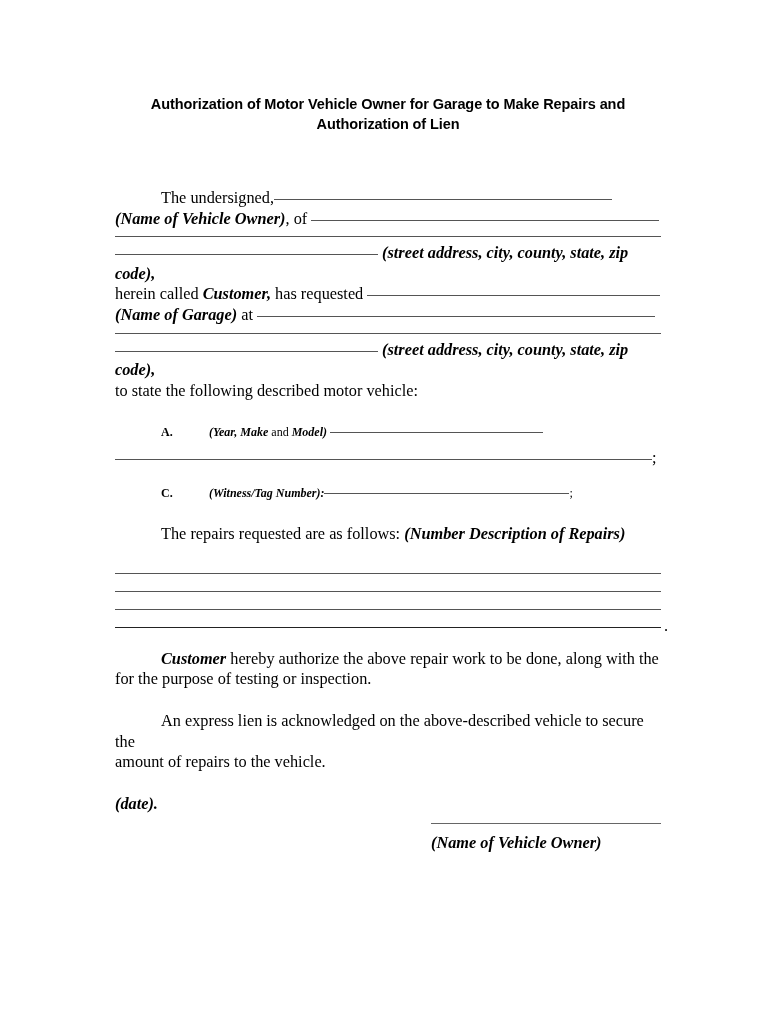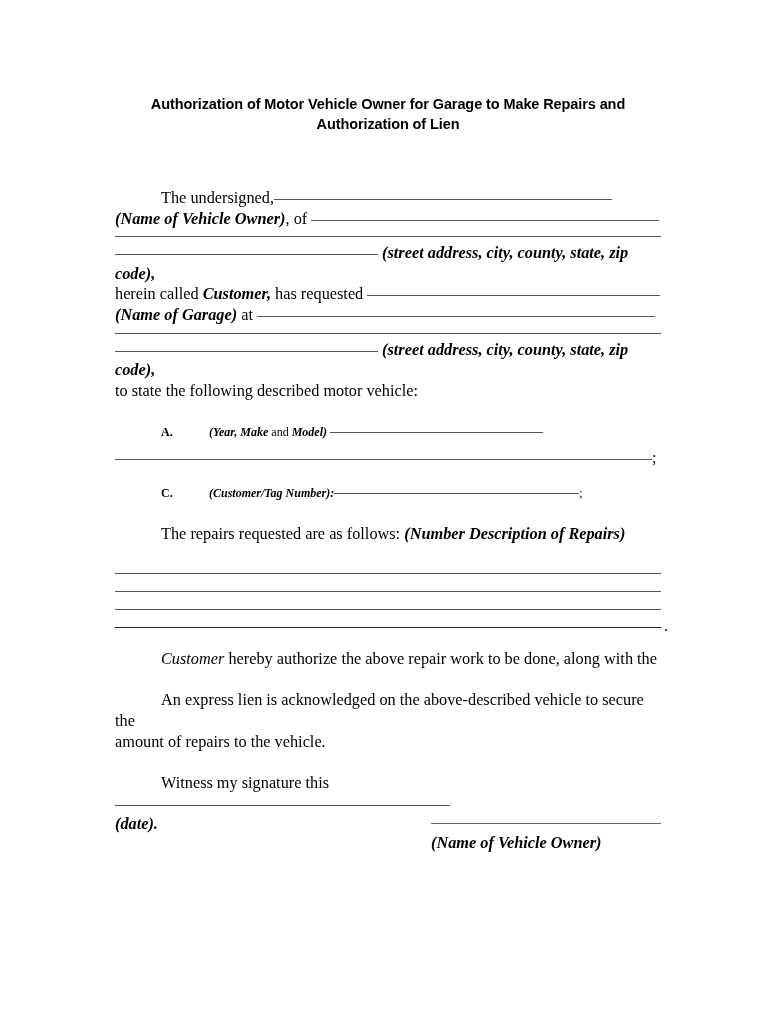--- a/index.html
+++ b/index.html
@@ -36,21 +36,21 @@
     letter-spacing: -0.1px;
   }
 
   
   .body-text {
     font-size: 16.3px;
     line-height: 20.6px;
     text-align: left;
   }
   .bi { font-weight: bold; font-style: italic; }
-  .i  { font-style: italic; }
+  .i  { font-style: italic; font-weight: bold; }
 
   .indent { display: inline-block; width: 46px; }
 
   
   .rule {
     display: inline-block;
     border-bottom: 1px solid #555555;
     vertical-align: 3px;
     height: 0;
   }
@@ -175,21 +175,21 @@
 
     <div class="item-row">
       <span class="item-letter">A.</span><span class="bi">(Year, Make</span> <span>and</span> <span class="bi">Model)</span> <span class="rule" style="width:213px"></span>
     </div>
     <div style="position:relative;padding-top:5px">
       <span class="rule" style="width:537px"></span><span class="body-text">;</span>
     </div>
 
 
     <div class="item-row" style="padding-top:14px">
-      <span class="item-letter">C.</span><span class="bi">(Customer/Tag Number):</span><span class="rule" style="width:245px"></span><span>;</span>
+      <span class="item-letter">C.</span><span class="bi">(Witness/Tag Number):</span><span class="rule" style="width:245px"></span><span>;</span>
     </div>
 
     <div class="gap-md"></div>
 
     <div class="body-text">
       <span class="indent"></span><span>The repairs requested are as follows:</span> <span class="bi">(Number Description of Repairs)</span>
     </div>
 
     <div class="repair-lines">
       <div class="repair-line"></div>
@@ -199,37 +199,35 @@
         <span class="repair-period">.</span>
       </div>
     </div>
 
     <div class="gap-md"></div>
 
     <div class="body-text blk">
       <div>
         <span class="indent"></span><span class="i">Customer</span> <span>hereby authorize the above repair work to be done, along with the</span>
       </div>
+      <div>for the purpose of testing or inspection.</div>
     </div>
 
     <div class="gap-md"></div>
 
     <div class="body-text blk">
       <div>
         <span class="indent"></span><span>An express lien is acknowledged on the above-described vehicle to secure the</span>
       </div>
       <div>amount of repairs to the vehicle.</div>
     </div>
 
     <div class="gap-md"></div>
 
     <div class="body-text blk">
-      <div>
-        <span class="indent"></span><span>Witness my signature this</span> <span class="rule" style="width:335px"></span>
-      </div>
       <div class="bi">(date).</div>
     </div>
 
   </div>
 
   <div class="sig-wrap">
     <div class="sig-line"></div>
     <div class="sig-label">(Name of Vehicle Owner)</div>
   </div>
 

